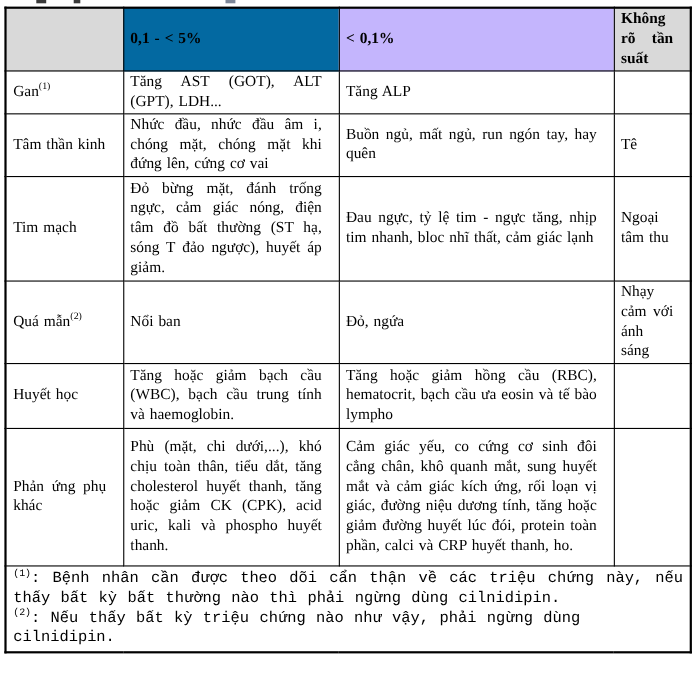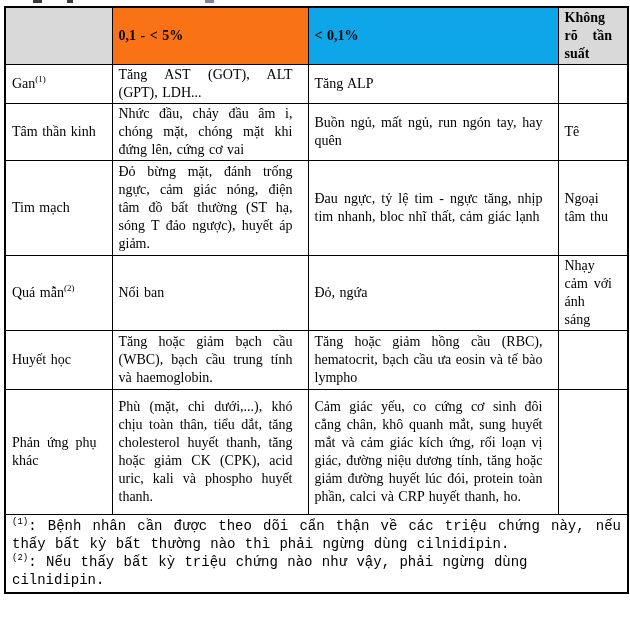--- a/index.html
+++ b/index.html
@@ -61,38 +61,38 @@
     <colgroup>
         <col class="c0">
         <col class="c1">
         <col class="c2">
         <col class="c3">
       </colgroup>
 
     <thead>
       <tr style="height:51px;">
         <th class="hdr" style="background: rgb(217, 217, 217);"></th>
-        <th class="hdr" style="background: #f97316; margin-top: 40px;">0,1 - &lt; 5%</th>
-        <th class="hdr" style="background: #0ea5e9; margin-left: 20px;">&lt; 0,1%</th>
+        <th class="hdr" style="background: #0369a1; margin-top: 40px;">0,1 - &lt; 5%</th>
+        <th class="hdr" style="background: #c4b5fd; margin-left: 20px;">&lt; 0,1%</th>
         <th class="hdr just" style="background: rgb(217, 217, 217);">Không rõ tần suất</th>
       </tr>
     </thead>
 
     <tbody>
       <tr style="height:38px;">
         <td><span>Gan</span><sup>(1)</sup></td>
         <td class="just">Tăng AST (GOT), ALT (GPT), LDH...</td>
         <td class="just">Tăng ALP</td>
         <td class="just"></td>
       </tr>
 
 
       <tr style="height:57px;">
         <td><span>Tâm thần kinh</span><sup></sup></td>
-        <td class="just">Nhức đầu, chảy đầu âm i, chóng mặt, chóng mặt khi đứng lên, cứng cơ vai</td>
+        <td class="just">Nhức đầu, nhức đầu âm i, chóng mặt, chóng mặt khi đứng lên, cứng cơ vai</td>
         <td class="just">Buồn ngủ, mất ngủ, run ngón tay, hay quên</td>
         <td class="just">Tê</td>
       </tr>
 
       <tr style="height:95px;">
         <td><span>Tim mạch</span><sup></sup></td>
         <td class="just">Đỏ bừng mặt, đánh trống ngực, cảm giác nóng, điện tâm đồ bất thường (ST hạ, sóng T đảo ngược), huyết áp giảm.</td>
         <td class="just">Đau ngực, tỷ lệ tim - ngực tăng, nhịp tim nhanh, bloc nhĩ thất, cảm giác lạnh</td>
         <td class="just">Ngoại tâm thu</td>
       </tr>

